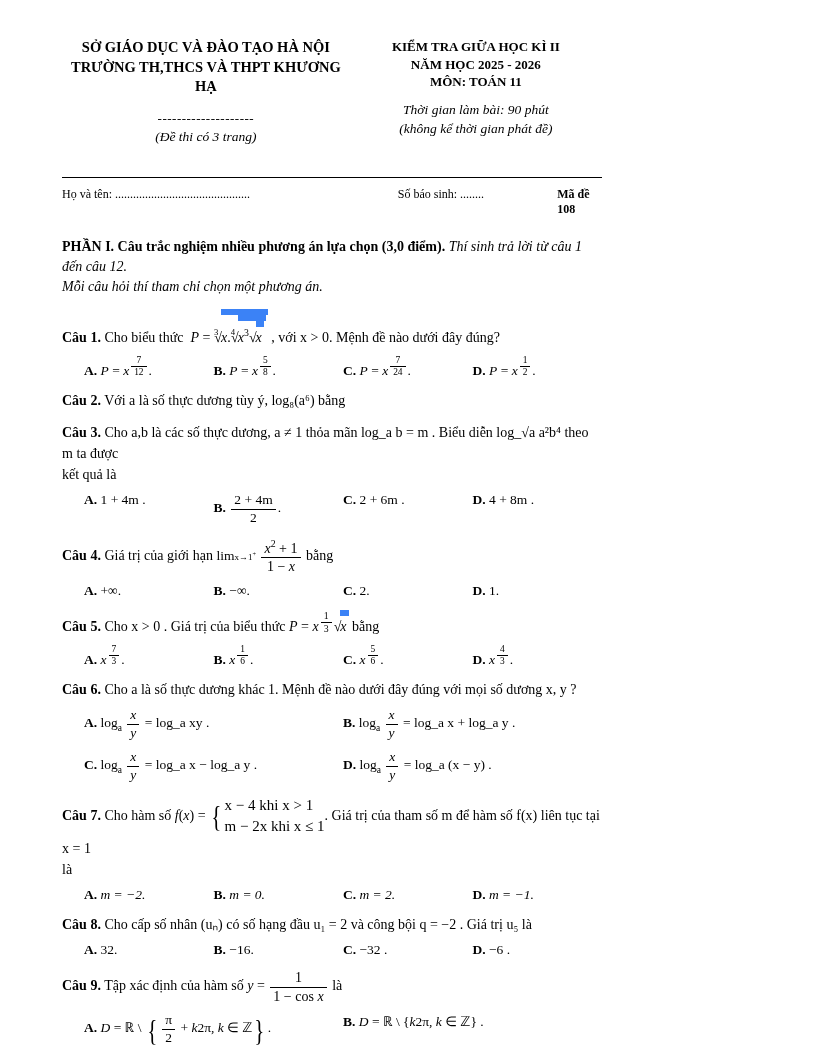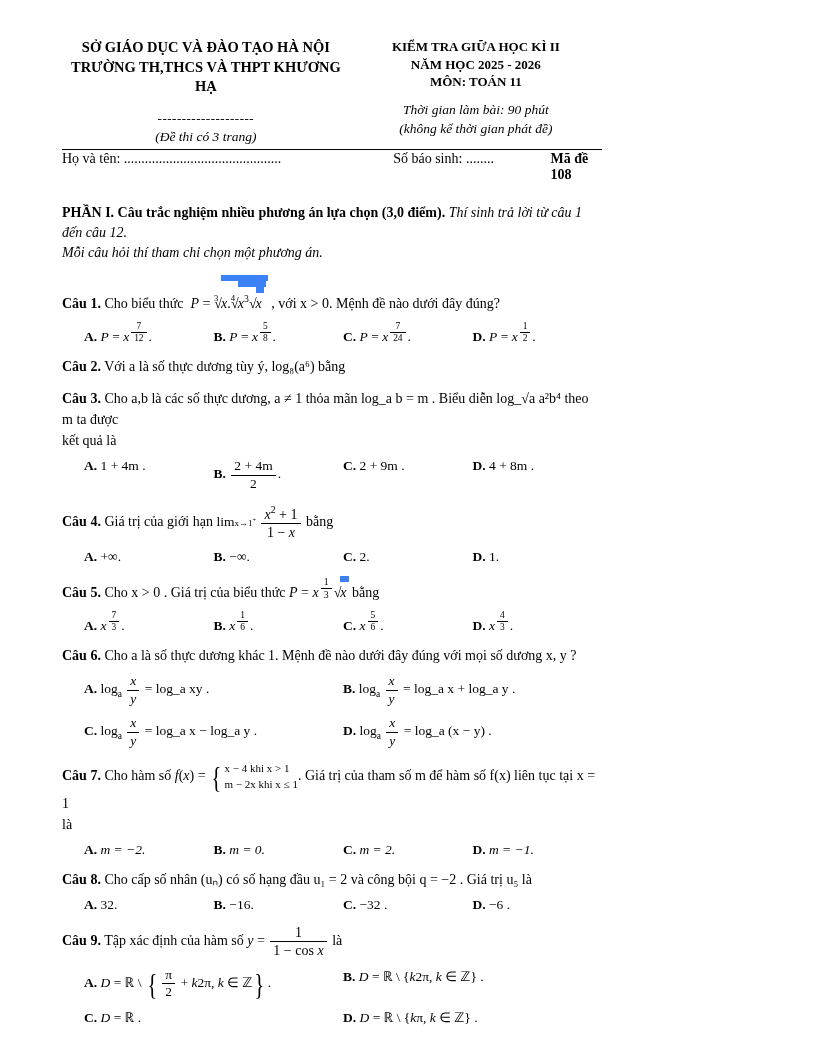--- a/index.html
+++ b/index.html
@@ -28,25 +28,25 @@
   .hdr-right { width: 320px; text-align: center; }
   .hdr-left .l1, .hdr-left .l2 { font-weight: bold; font-size: 14.5px; line-height: 1.35; }
   .hdr-right .r1, .hdr-right .r2, .hdr-right .r3 { font-weight: bold; font-size: 13px; line-height: 1.35; }
   .dashes { margin-top: 14px; letter-spacing: 0.5px; font-size: 13px; }
   .paren { font-style: italic; font-size: 13.5px; margin-top: 2px; }
   .hdr-right .time { font-style: italic; font-size: 13.5px; margin-top: 10px; line-height: 1.4;}
   .hdr-right .time2 { font-style: italic; font-size: 13.5px; line-height: 1.4;}
 
   
   .namerow {
-    margin-top: 4px;
+    margin-top: 32px;
     border-top: 1px solid #000;
-    padding-top: 1px;
+    padding-top: 9px;
     display: flex;
-    font-size: 14px;
+    font-size: 12px;
   }
   .namerow .nm { width: 400px; }
   .namerow .sbd { width: 190px; }
   .namerow .made { font-weight: bold; }
 
   
   .part {
     margin-top: 20px;
     font-size: 14px;
     line-height: 1.45;
@@ -81,21 +81,21 @@
     position: relative;
     font-size: 30px;
     line-height: 1;
     transform: scaleX(0.7);
     margin-right: 1px;
   }
   .cases {
     display: inline-block;
     vertical-align: middle;
     line-height: 1.45;
-    font-size: 11px;
+    font-size: 15px;
   }
   .lim { display:inline-block; vertical-align: middle; text-align:center; line-height:1.05;}
   .lim .lt { font-size: 13.5px; }
   .lim .lb { font-size: 9px; }
 </style>
 </head>
 <body>
 
 <div class="page">
 
@@ -142,21 +142,21 @@
     <span class="lbl">Câu 2.</span><span> Với a là số thực dương tùy ý, log₈(a⁶) bằng</span>
   </div>
 
   <div class="q">
     <span class="lbl">Câu 3.</span><span> Cho a,b là các số thực dương, a ≠ 1 thỏa mãn log_a b = m . Biểu diễn log_√a a²b⁴ theo m ta được</span><br>
     <span>kết quả là</span>
   </div>
   <div class="opts four">
     <div class="opt"><span class="ol">A.</span> <span>1 + 4m .</span></div>
     <div class="opt"><span class="ol">B.</span> <span class="frac"><span class="num">2 + 4m</span><span class="den">2</span></span>.</div>
-    <div class="opt"><span class="ol">C.</span> <span>2 + 9m .</span></div>
+    <div class="opt"><span class="ol">C.</span> <span>2 + 6m .</span></div>
     <div class="opt"><span class="ol">D.</span> <span>4 + 8m .</span></div>
   </div>
 
   <div class="q">
     <span class="lbl">Câu 4.</span><span> Giá trị của giới hạn</span>
     <span class="lim"><span class="lt">lim</span><span class="lb">x→1<sup>+</sup></span></span>
     <span class="frac"><span class="num"><span class="mi">x</span><sup>2</sup> + 1</span><span class="den">1 − <span class="mi">x</span></span></span>
     <span>bằng</span>
   </div>
   <div class="opts four">

